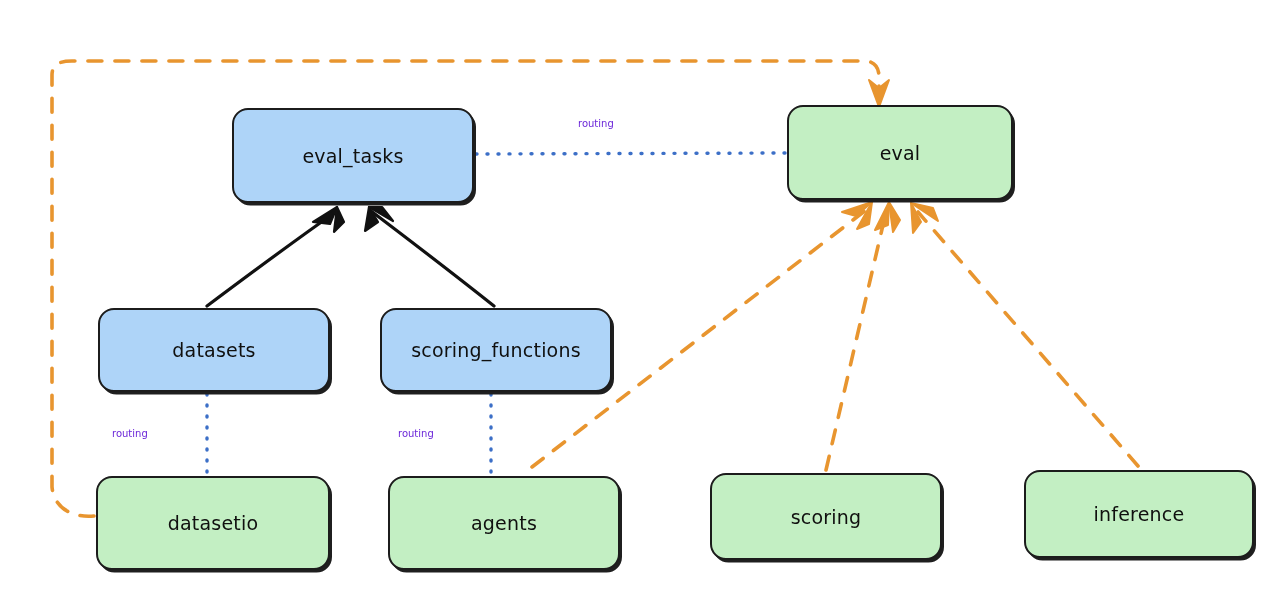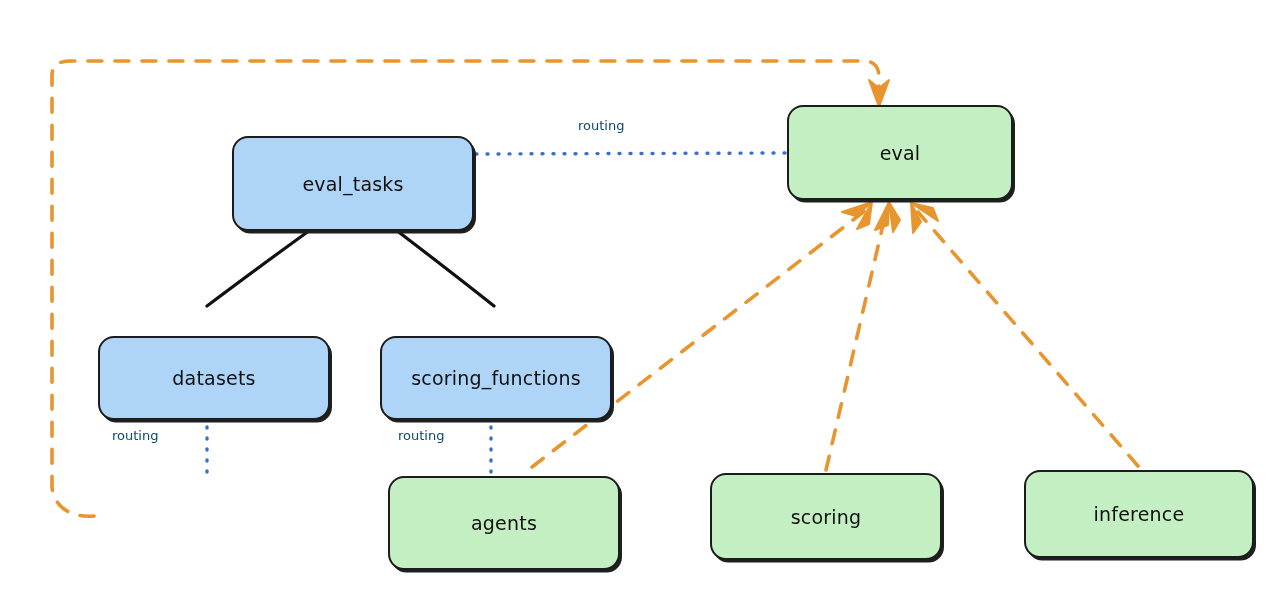--- a/index.html
+++ b/index.html
@@ -36,28 +36,28 @@
     border: 2.6px solid #1c1c1c;
     border-radius: 16px;
     box-shadow: 2.5px 3px 0 -0.5px #1f1f1f;
     font-family: "DejaVu Sans", sans-serif;
     font-size: 19px;
     color: #10100f;
     letter-spacing: 0.2px;
     text-align: center;
     user-select: none;
   }
-  .node.blue  { background: #aed4f8; margin-top: 28px; }
+  .node.blue  { background: #aed4f8; }
   .node.green { background: #c3efc3; }
 
   .edge-label {
     position: absolute;
     font-family: "DejaVu Sans", sans-serif;
-    font-size: 13px;
-    color: #0c4a6e;
+    font-size: 10px;
+    color: #6d28d9;
     white-space: nowrap;
     user-select: none;
   }
 </style>
 </head>
 <body>
 
 <div id="canvas">
 
   <svg id="edges" viewBox="0 0 1280 596" xmlns="http://www.w3.org/2000/svg">
@@ -119,20 +119,23 @@
   </div>
 
   <div class="node blue" style="left:380px; top:308px; width:232px; height:84px;">
     <span>scoring_functions</span>
   </div>
 
   <div class="node blue" style="left:98px; top:308px; width:232px; height:84px;">
     <span>datasets</span>
   </div>
 
+  <div class="node green" style="left:96px; top:476px; width:234px; height:94px;">
+    <span>datasetio</span>
+  </div>
 
   <div class="node green" style="left:388px; top:476px; width:232px; height:94px;">
     <span>agents</span>
   </div>
 
   <div class="node green" style="left:710px; top:473px; width:232px; height:87px;">
     <span>scoring</span>
   </div>
 
   <div class="node green" style="left:1024px; top:470px; width:230px; height:88px;justify-content:center;">

